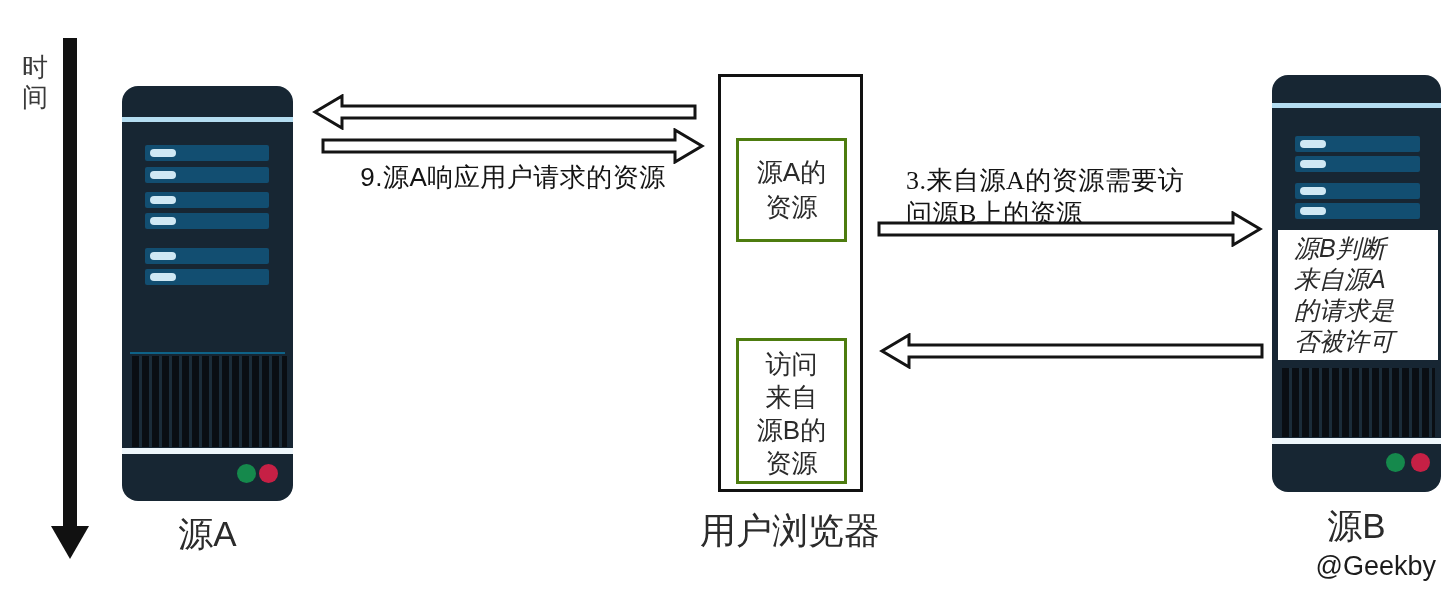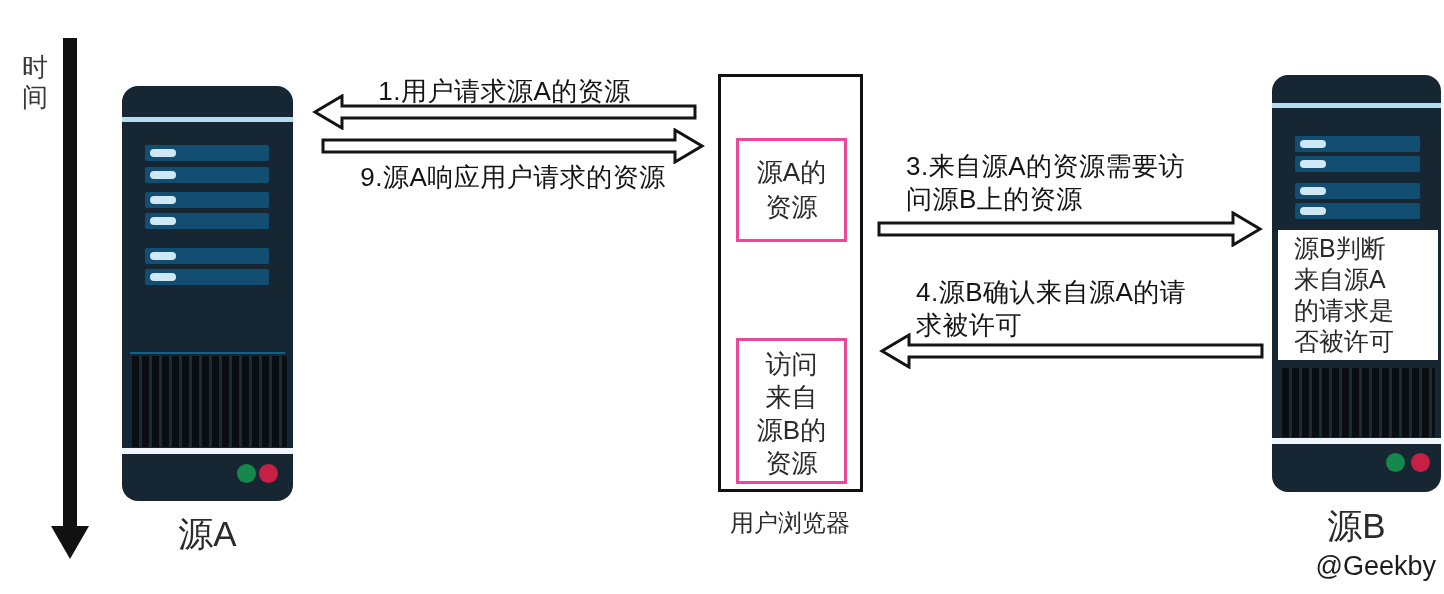--- a/index.html
+++ b/index.html
@@ -46,27 +46,27 @@
   }
   .srv-whiteline { position: absolute; left: 0; right: 0; height: 6px; background: #eef6fb; }
   .led { position: absolute; width: 19px; height: 19px; border-radius: 50%; }
   .led-green { background: #15894c; }
   .led-red { background: #c62045; }
   .node-label { font-size: 35px; color: #2b2b2b; text-align: center; }
 
   
   .srv-note {
     position: absolute; background: #ffffff; color: #2a2a2a;
-    font-size: 25px; line-height: 31px; padding: 3px 0 0 16px;
+    font-size: 25px; line-height: 31px; padding: 3px 0 0 16px; font-style: italic;
   }
 
   
   .browser-box { border: 3px solid #111111; background: #ffffff; }
   .resource-box {
-    border: 3px solid #ec4899; background: #ffffff;
+    border: 3px solid #4d7c0f; background: #ffffff;
     font-size: 26px; color: #2a2a2a; text-align: center;
   }
   .watermark { font-size: 27px; font-weight: 500; color: #1c1c1c; }
 </style>
 </head>
 <body>
 
 <div class="canvas">
 
   <div class="abs time-label multiline">时间</div>
@@ -96,47 +96,44 @@
         <span class="srv-dash"></span>
       </div>
     <div class="srv-ventline" style="top:266px;"></div>
     <div class="srv-vent" style="top:270px; height:91px;"></div>
     <div class="srv-whiteline" style="top:362px;"></div>
     <div class="led led-green" style="left:115px; top:378px;"></div>
     <div class="led led-red" style="left:137px; top:378px;"></div>
   </div>
   <div class="abs node-label" style="left:122px; top:511px; width:171px;">源A</div>
 
-  <div class="abs step-label step-center" style="left:312px; top:74px; width:385px;">1.用户请求源A的资源</div>
   <svg class="abs arrow-svg" style="left:312px; top:94px;" width="385" height="36" aria-hidden="true">
     <polygon points="383,12 30,12 30,2 3,18 30,34 30,24 383,24" fill="#ffffff" stroke="#141414" stroke-width="3" stroke-linejoin="miter"></polygon>
   </svg>
 
   <svg class="abs arrow-svg" style="left:321px; top:128px;" width="384" height="36" aria-hidden="true">
     <polygon points="2,12 354,12 354,2 381,18 354,34 354,24 2,24" fill="#ffffff" stroke="#141414" stroke-width="3" stroke-linejoin="miter"></polygon>
   </svg>
   <div class="abs step-label step-center" style="left:321px; top:160px; width:384px;">9.源A响应用户请求的资源</div>
 
   <div class="abs browser-box" style="left:718px; top:74px; width:145px; height:418px;"></div>
   <div class="abs resource-box multiline" style="left:736px; top:138px; width:111px; height:104px; padding-top:14px; line-height:35px;">源A的
 资源</div>
   <div class="abs resource-box multiline" style="left:736px; top:338px; width:111px; height:146px; padding-top:7px; line-height:33px;">访问
 来自
 源B的
 资源</div>
-  <div class="abs node-label" style="left:700px; top:507px; width:180px; font-size:24px;">用户浏览器</div>
+  <div class="abs node-label" style="left:700px; top:507px; width:180px; font-size:36px;">用户浏览器</div>
 
-  <div class="abs step-label step-left multiline" style="left:906px; top:150px; width:380px;">3.来自源A的资源需要访
+  <div class="abs step-label step-left multiline" style="left:906px; top:164px; width:380px;font-family:Liberation Serif, serif;">3.来自源A的资源需要访
 问源B上的资源</div>
   <svg class="abs arrow-svg" style="left:877px; top:211px;" width="386" height="36" aria-hidden="true">
     <polygon points="2,12 356,12 356,2 383,18 356,34 356,24 2,24" fill="#ffffff" stroke="#141414" stroke-width="3" stroke-linejoin="miter"></polygon>
   </svg>
 
-  <div class="abs step-label step-left multiline" style="left:916px; top:276px; width:380px;">4.源B确认来自源A的请
-求被许可</div>
   <svg class="abs arrow-svg" style="left:879px; top:333px;" width="385" height="36" aria-hidden="true">
     <polygon points="383,12 30,12 30,2 3,18 30,34 30,24 383,24" fill="#ffffff" stroke="#141414" stroke-width="3" stroke-linejoin="miter"></polygon>
   </svg>
 
   <div class="abs server" style="left:1272px; top:75px; width:169px; height:417px;">
     <div class="srv-sep" style="top:28px;"></div>
     <div class="srv-bar" style="left:23px; top:61px;  width:125px;">
         <span class="srv-dash"></span>
       </div>
     <div class="srv-bar" style="left:23px; top:81px;  width:125px;">

